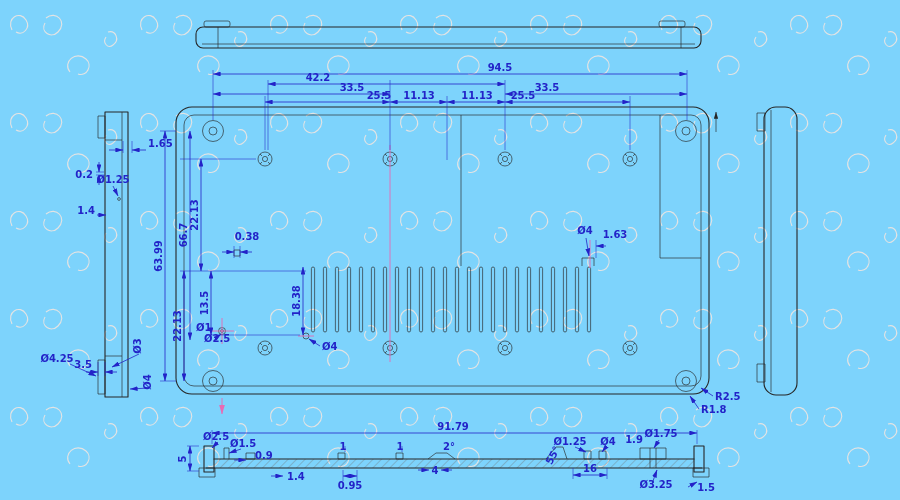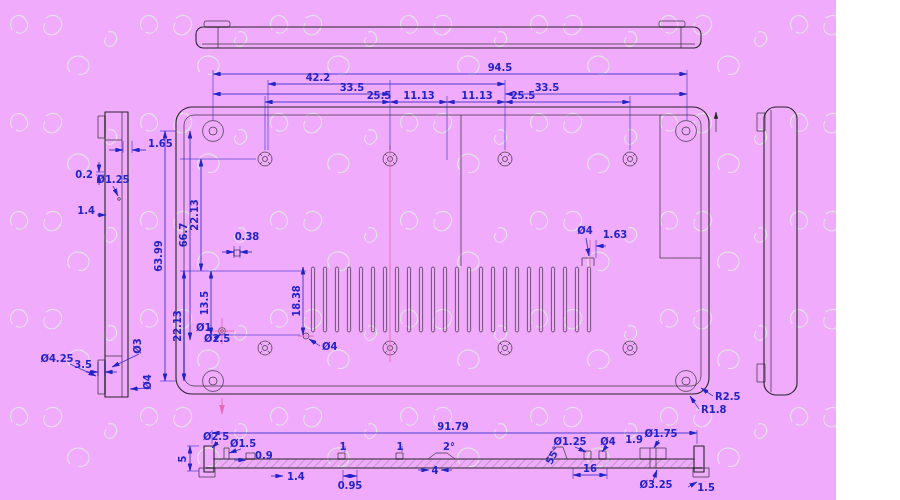--- a/index.html
+++ b/index.html
@@ -1,16 +1,16 @@
 <!DOCTYPE html>
 <html><head>
 <meta charset="utf-8">
 <style>
   html,body{margin:0;padding:0;background:#ffffff;}
-  .canvas{position:relative;width:836px;height:500px;background:#f0abfc;overflow:hidden;}
+  .canvas{position:relative;width:900px;height:500px;background:#7dd3fc;overflow:hidden;}
   svg text{font-family:"DejaVu Sans",sans-serif;font-size:10px;font-weight:700;fill:#2323c8;}
   .tm{text-anchor:middle;}
   .te{text-anchor:end;}
   .outline{fill:none;stroke:#262626;stroke-width:1.1;stroke-linejoin:round;stroke-linecap:round;}
   .thin{fill:none;stroke:#262626;stroke-width:0.65;stroke-linejoin:round;}
   .dim{fill:none;stroke:#2323c8;stroke-width:0.8;}
   .ext{fill:none;stroke:#2323c8;stroke-width:0.55;}
   .pink{fill:none;stroke:#e86ab4;stroke-width:0.9;}
 </style>
 </head>

